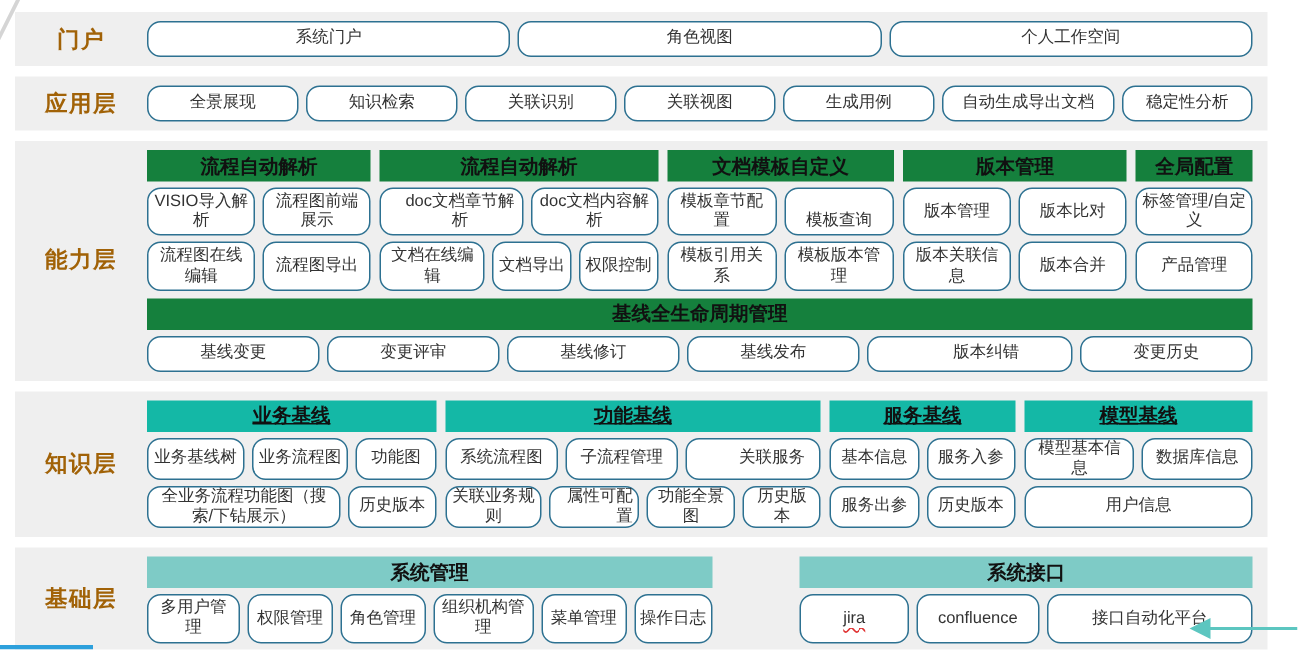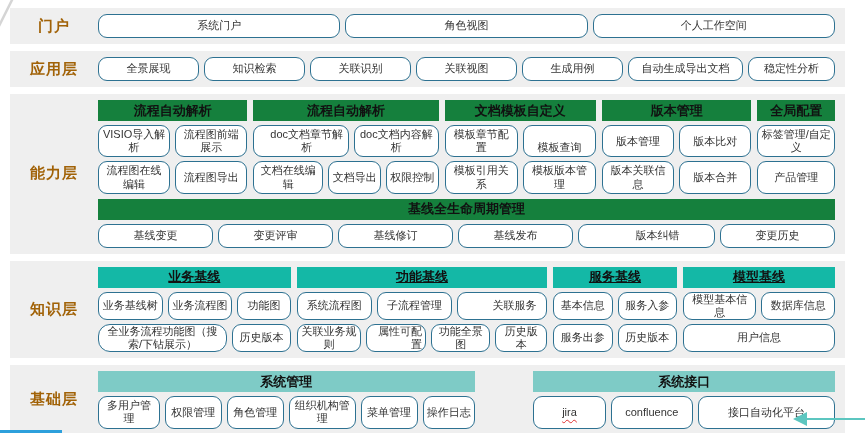--- a/index.html
+++ b/index.html
@@ -227,21 +227,21 @@
                 <span>业务基线树</span>
               </div>
               <div class="pill" style="flex: 1 1 0px;">
                 <span>业务流程图</span>
               </div>
               <div class="pill" style="flex: 0.8 1 0px;">
                 <span>功能图</span>
               </div>
             </div>
             <div class="btn-row">
-              <div class="pill" style="flex: 2.4 1 0px; border-radius: 12px;">
+              <div class="pill" style="flex: 2.4 1 0px;">
                 <span>全业务流程功能图（搜索/下钻展示）</span>
               </div>
               <div class="pill" style="flex: 1 1 0px;">
                 <span>历史版本</span>
               </div>
             </div>
           </div>
           <div class="group" style="flex: 247 1 0px;">
             <div class="group-header header-gray">功能基线</div>
             <div class="btn-row">

